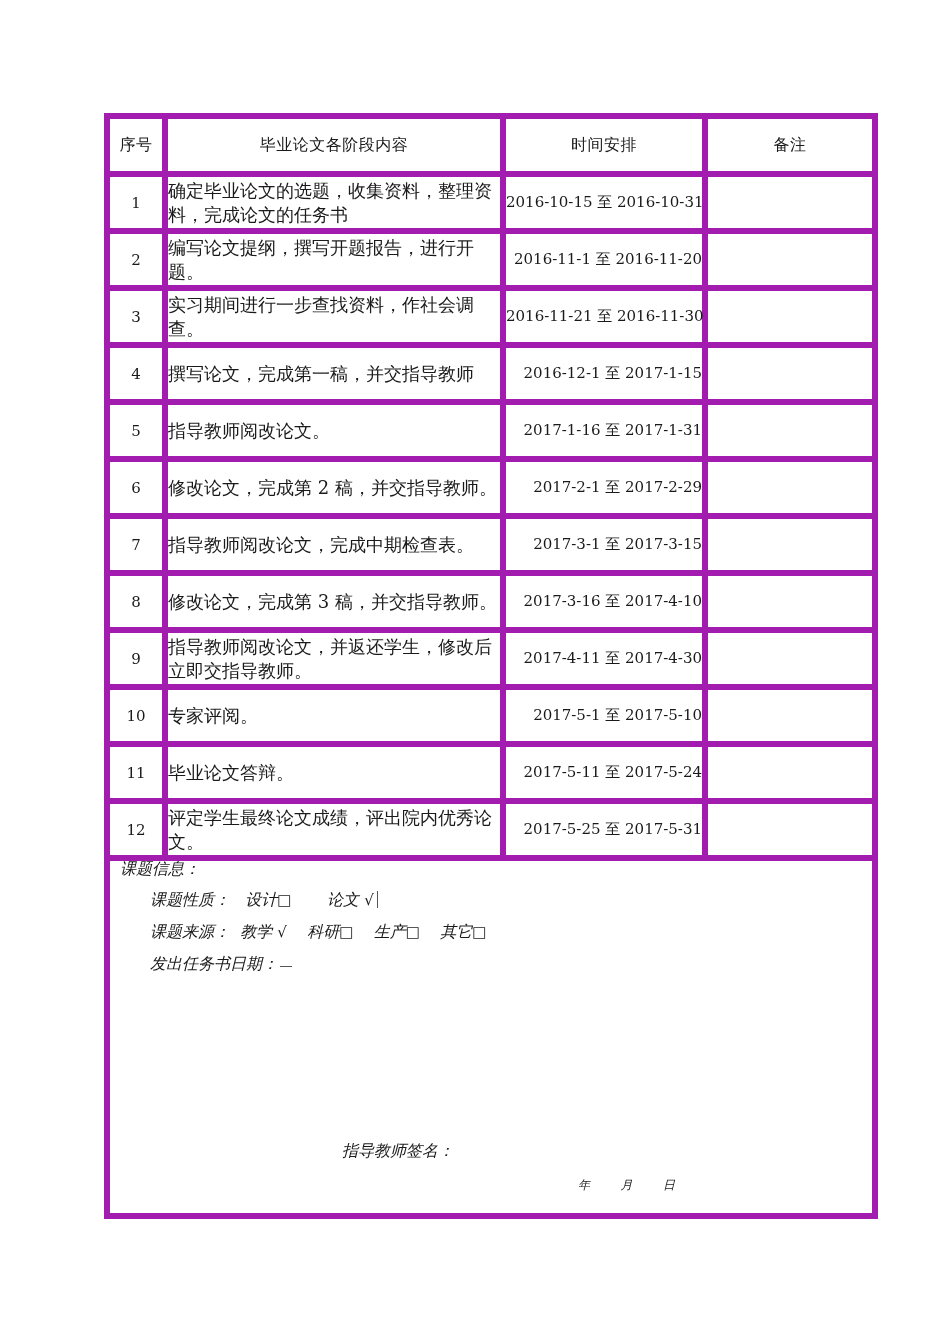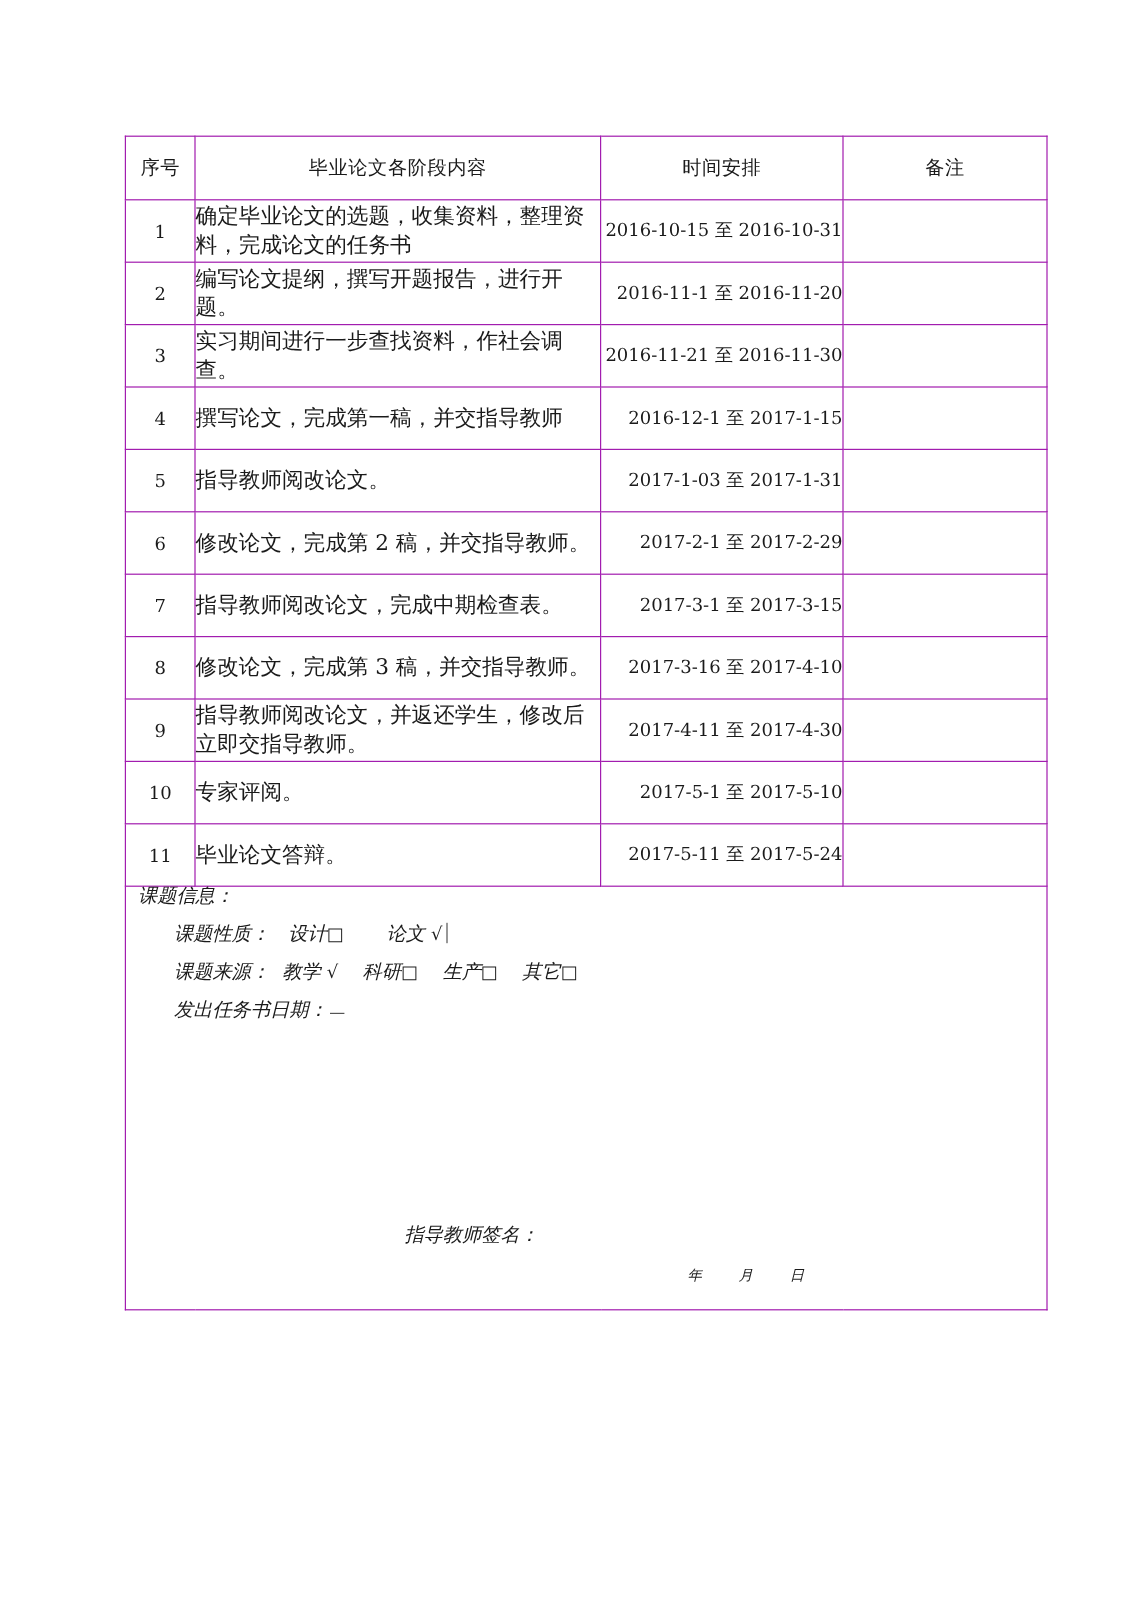--- a/index.html
+++ b/index.html
@@ -29,21 +29,21 @@
   .sched-table {
     position: absolute;
     left: 104px;
     top: 113px;
     width: 768px;
     border-collapse: collapse;
     table-layout: fixed;
   }
   .sched-table td,
   .sched-table th {
-    border: 1px solid #a21caf;
+    border: 6px solid #a21caf;
     padding: 0;
     vertical-align: middle;
     font-weight: normal;
     background: #fff;
     margin-left: 16px;
   }
 
   .col-no     { width: 58px; }
   .col-stage  { width: 338px; }
   .col-time   { width: 202px; }
@@ -195,21 +195,21 @@
       </tr>
       <tr class="body-row">
         <td class="cell-no">4</td>
         <td class="cell-stage">撰写论文，完成第一稿，并交指导教师</td>
         <td class="cell-time">2016-12-1 至 2017-1-15</td>
         <td class="cell-remark"></td>
       </tr>
       <tr class="body-row">
         <td class="cell-no">5</td>
         <td class="cell-stage">指导教师阅改论文。</td>
-        <td class="cell-time">2017-1-03 至 2017-1-31</td>
+        <td class="cell-time">2017-1-16 至 2017-1-31</td>
         <td class="cell-remark"></td>
       </tr>
       <tr class="body-row">
         <td class="cell-no">6</td>
         <td class="cell-stage">修改论文，完成第 2 稿，并交指导教师。</td>
         <td class="cell-time">2017-2-1 至 2017-2-29</td>
         <td class="cell-remark"></td>
       </tr>
       <tr class="body-row">
         <td class="cell-no">7</td>
@@ -234,20 +234,26 @@
         <td class="cell-stage">专家评阅。</td>
         <td class="cell-time">2017-5-1 至 2017-5-10</td>
         <td class="cell-remark"></td>
       </tr>
       <tr class="body-row">
         <td class="cell-no">11</td>
         <td class="cell-stage">毕业论文答辩。</td>
         <td class="cell-time">2017-5-11 至 2017-5-24</td>
         <td class="cell-remark"></td>
       </tr>
+      <tr class="body-row">
+        <td class="cell-no">12</td>
+        <td class="cell-stage">评定学生最终论文成绩，评出院内优秀论文。</td>
+        <td class="cell-time">2017-5-25 至 2017-5-31</td>
+        <td class="cell-remark"></td>
+      </tr>
 
       <tr>
         <td class="info-cell" colspan="4">
           <div class="info-inner">
 
             <div class="info-title">课题信息：</div>
 
             <div class="info-line"><span>课题性质：</span><span>   </span><span>设计</span><span class="chk-box">□</span><span>       </span><span>论文</span><span> </span><span class="chk-tick">√</span><span class="caret"></span></div>
 
             <div class="info-line"><span>课题来源：</span><span>  </span><span>教学</span><span> </span><span class="chk-tick">√</span><span>    </span><span>科研</span><span class="chk-box">□</span><span>    </span><span>生产</span><span class="chk-box">□</span><span>    </span><span>其它</span><span class="chk-box">□</span></div>

